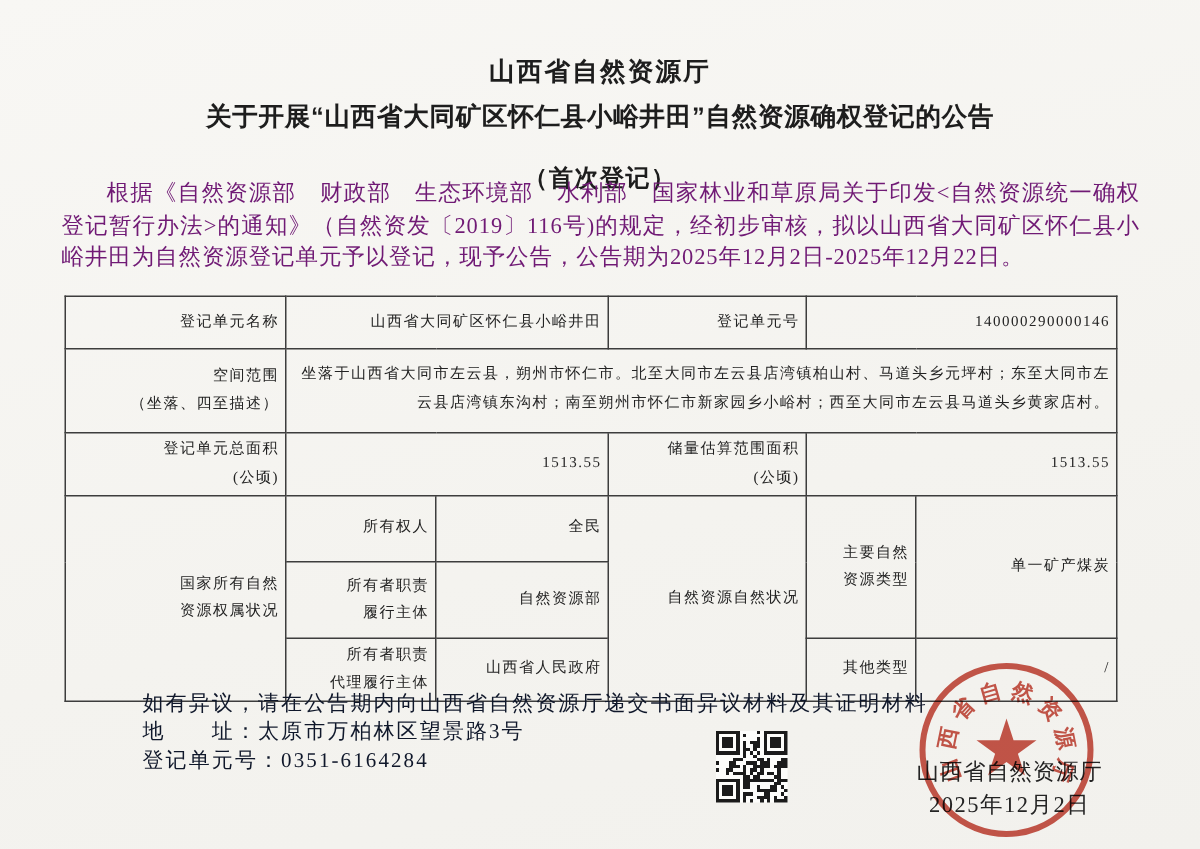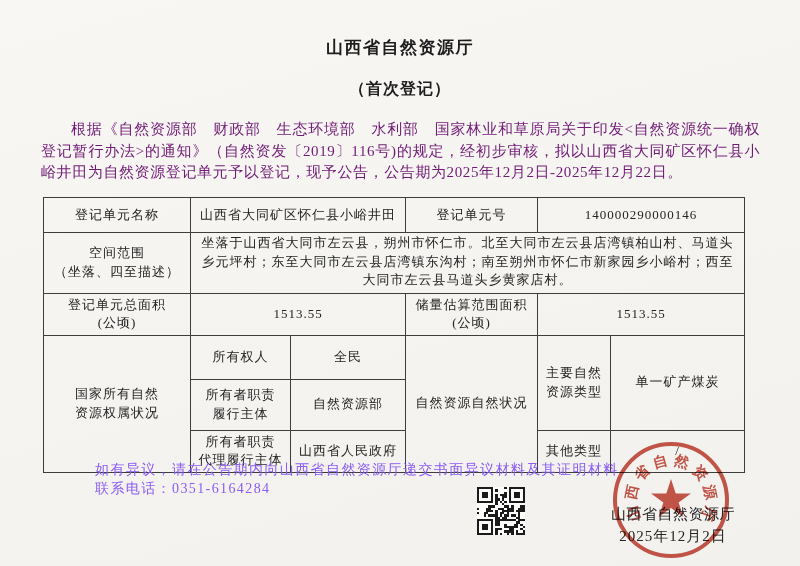--- a/index.html
+++ b/index.html
@@ -13,40 +13,41 @@
     font-family:"Liberation Sans","DejaVu Sans",sans-serif;font-weight:700;color:#1d1d1d;}
   .title-l1{font-size:17px;letter-spacing:1.5px;}
   .title-l2{font-size:17px;margin-top:7px;letter-spacing:0.5px;}
   .title-l3{font-size:16px;margin-top:20px;letter-spacing:1px;}
   .intro{position:absolute;left:41px;top:119px;width:719px;
     font-size:15px;line-height:21.5px;letter-spacing:0.6px;
     text-align:justify;text-indent:2em;color:#701a75;}
   table.reg{position:absolute;left:43px;top:197px;width:701px;
     border-collapse:collapse;table-layout:fixed;}
   table.reg td{
-    border:1px solid #3d3d3d;text-align:center;vertical-align:middle;
-    font-size:13px;letter-spacing:1px;line-height:18.5px;
+    border:1px solid #3d3d3d;text-align:right;vertical-align:middle;
+    font-size:10px;letter-spacing:1px;line-height:18.5px;
     white-space:pre-line;padding:2px 4px;color:#232323;}
   td.txt-left{text-align:justify;padding:3px 8px;letter-spacing:1.2px;font-family:Liberation Mono, monospace;}
   td.num{letter-spacing:0.5px;}
   .footer{position:absolute;left:95px;top:460px;width:560px;
-    font-size:14px;line-height:19.2px;letter-spacing:1.4px;color:#8b5cf6;}
+    font-size:14px;line-height:19.2px;letter-spacing:1.4px;color:#0f172a;}
   .footer .line{white-space:nowrap;}
   .qr{position:absolute;left:477px;top:487px;width:48px;height:48px;}
   .signature{position:absolute;left:593px;top:505px;width:160px;text-align:center;
     font-size:15px;letter-spacing:0.5px;color:#242424;}
   .signature .sig-date{margin-top:3px;letter-spacing:1px;}
   .seal{position:absolute;left:606px;top:438px;width:130px;height:126px;
     mix-blend-mode:multiply;opacity:0.85;}
 </style>
 </head>
 <body>
 
 <div class="titles">
   <div class="title-l1">山西省自然资源厅</div>
+  <div class="title-l2">关于开展“山西省大同矿区怀仁县小峪井田”自然资源确权登记的公告</div>
   <div class="title-l3">（首次登记）</div>
 </div>
 
 <div class="intro">根据《自然资源部　财政部　生态环境部　水利部　国家林业和草原局关于印发&lt;自然资源统一确权登记暂行办法&gt;的通知》（自然资发〔2019〕116号)的规定，经初步审核，拟以山西省大同矿区怀仁县小峪井田为自然资源登记单元予以登记，现予公告，公告期为2025年12月2日-2025年12月22日。</div>
 
 <table class="reg">
   <colgroup>
     <col style="width:147px">
       <col style="width:100px">
       <col style="width:115px">
@@ -94,21 +95,22 @@
 代理履行主体</td>
     <td>山西省人民政府</td>
     <td>其他类型</td>
     <td>/</td>
   </tr>
 </tbody>
   </table>
 
 <div class="footer">
   <div class="line">如有异议，请在公告期内向山西省自然资源厅递交书面异议材料及其证明材料</div>
-  <div class="line"><span>联系电话：</span><span>0351-6164284</span></div>
+  <div class="line"><span>地　　址：</span><span>太原市万柏林区望景路3号</span></div>
+  <div class="line"><span>登记单元号：</span><span>0351-6164284</span></div>
 </div>
 
 <svg class="qr" id="qr-svg" viewBox="0 0 21 21" shape-rendering="crispEdges">
     <rect x="0" y="0" width="21" height="21" fill="#fdfdfb"></rect>
     <rect x="0" y="0" width="1" height="1" fill="#1b1b1b"></rect>
     <rect x="1" y="0" width="1" height="1" fill="#1b1b1b"></rect>
     <rect x="2" y="0" width="1" height="1" fill="#1b1b1b"></rect>
     <rect x="3" y="0" width="1" height="1" fill="#1b1b1b"></rect>
     <rect x="4" y="0" width="1" height="1" fill="#1b1b1b"></rect>
     <rect x="5" y="0" width="1" height="1" fill="#1b1b1b"></rect>

